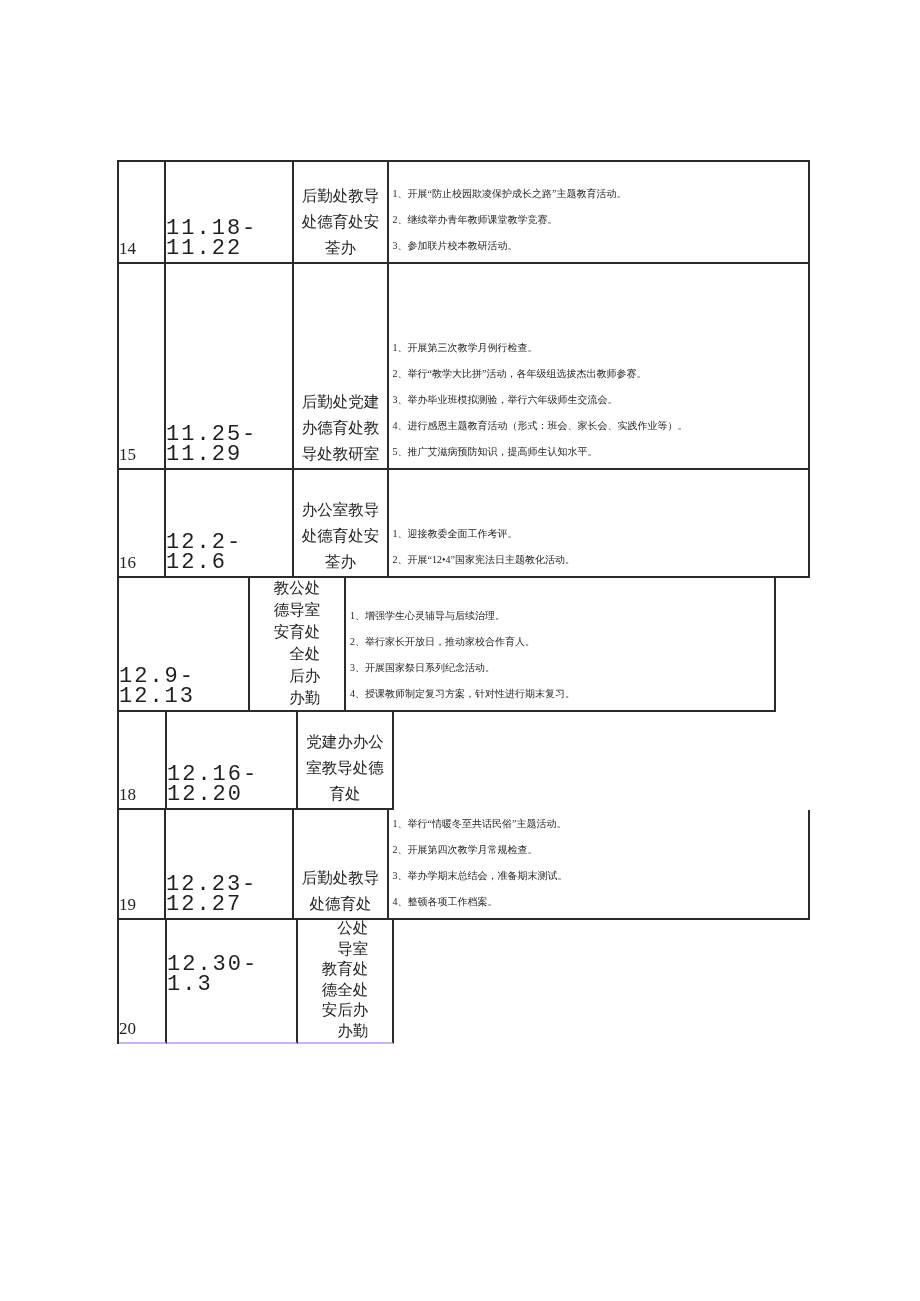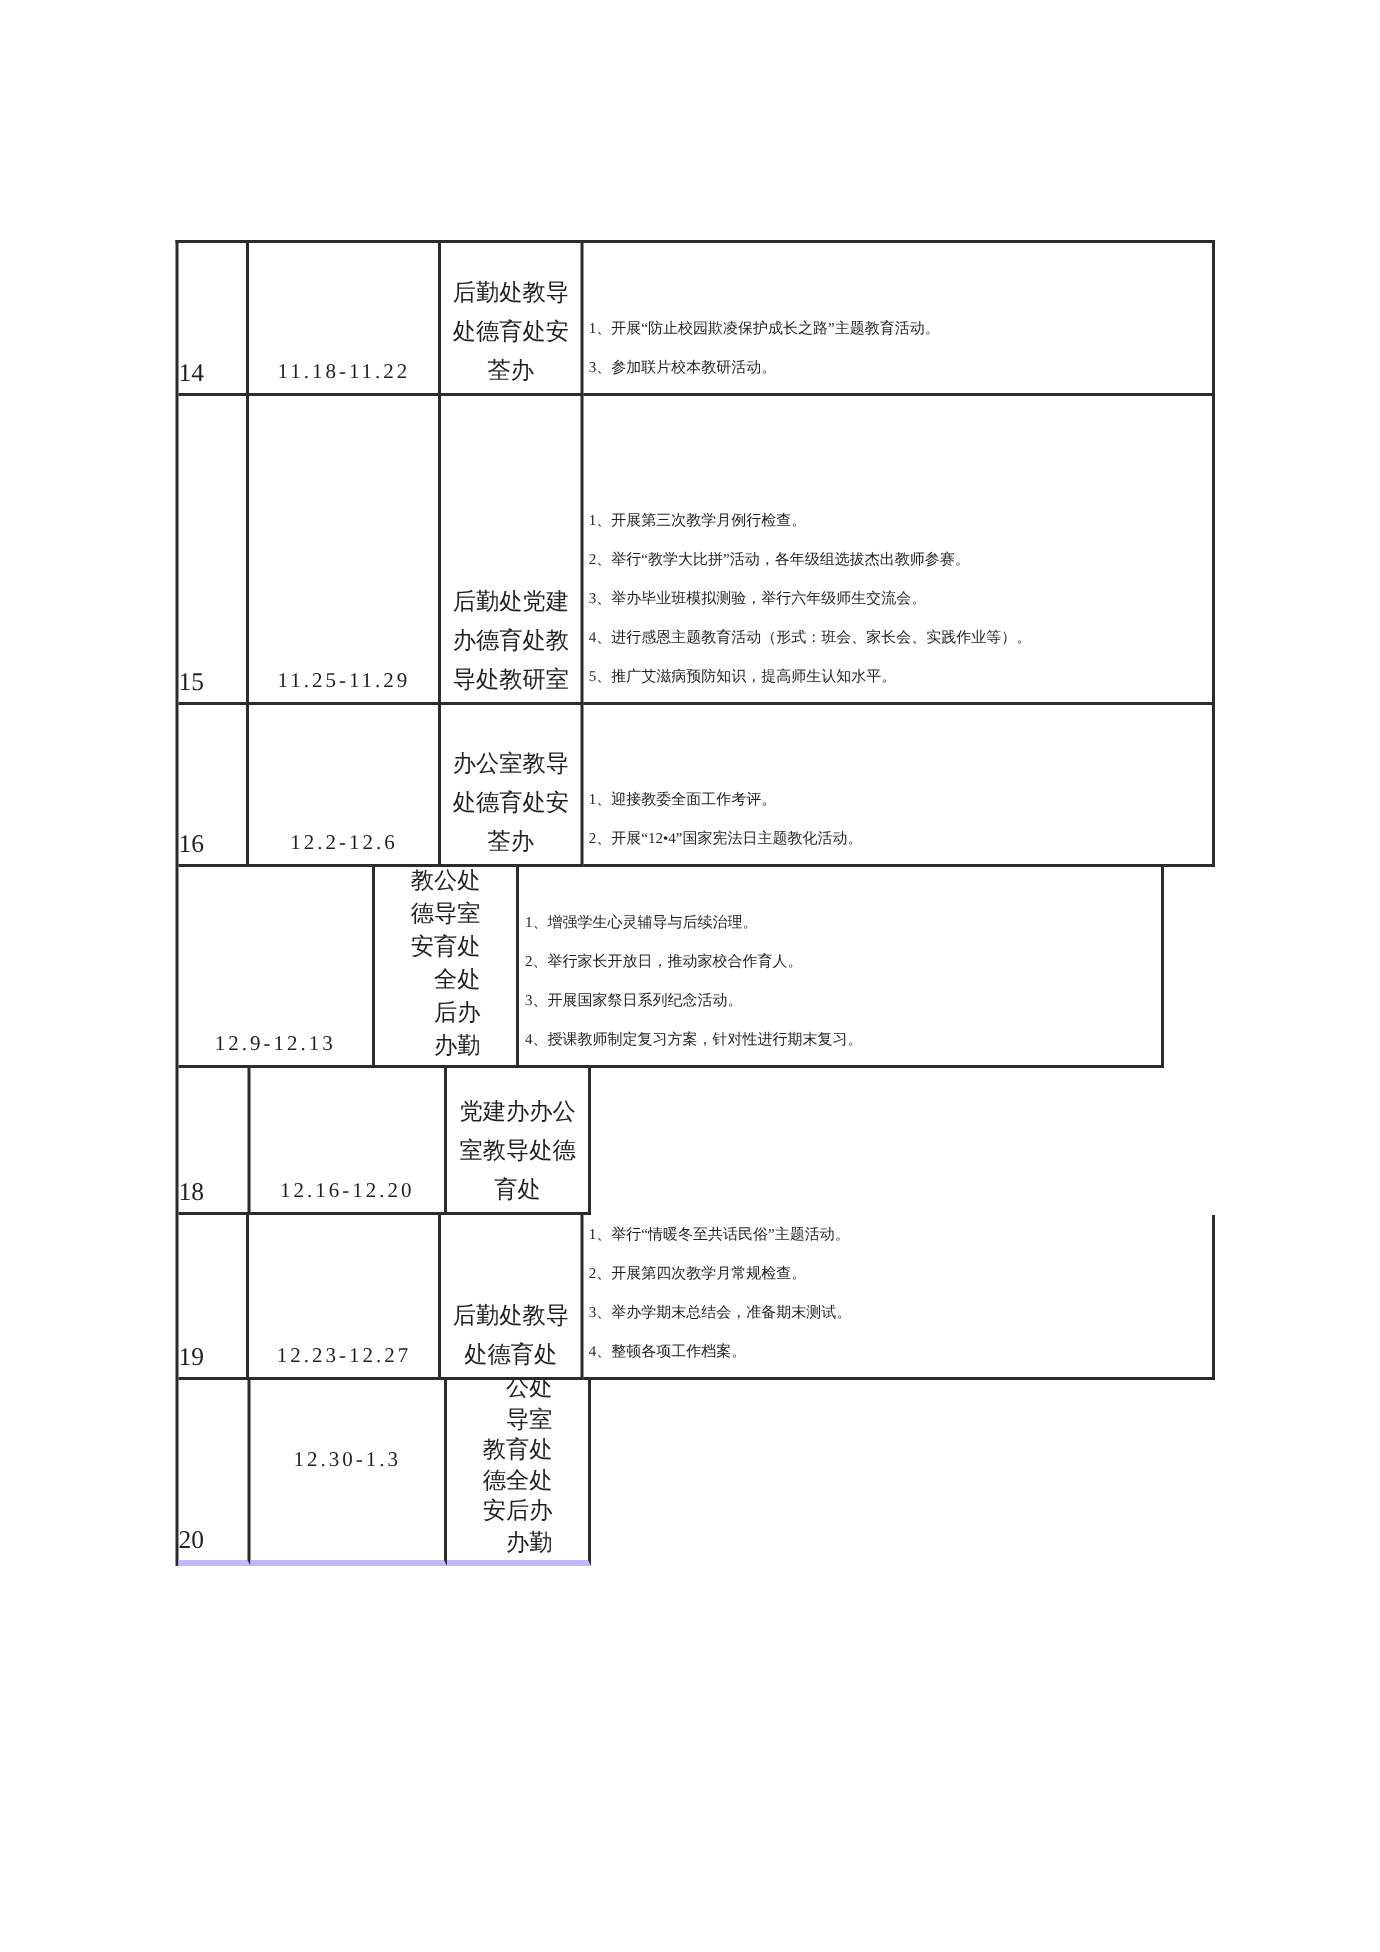--- a/index.html
+++ b/index.html
@@ -14,23 +14,23 @@
     border-top:2px solid #2b2b2b;border-left:2px solid #2b2b2b;
     box-sizing:border-box;
   }
   .row{display:flex;box-sizing:border-box;}
   .cell{
     box-sizing:border-box;
     border-right:2px solid #2b2b2b;border-bottom:2px solid #2b2b2b;
     display:flex;flex-direction:column;justify-content:flex-end;
     overflow:hidden;
   }
-  .row:last-child .cell{border-bottom:4px solid #c4b5fd;}
+  .row:last-child .cell{border-bottom:2px solid #c4b5fd;}
   .c-num{width:48px;padding-bottom:3px;font-size:17px;line-height:20px;font-family:Liberation Serif, serif;}
-  .c-date{width:131px;align-items:center;padding-bottom:3px;font-size:14px;letter-spacing:2px;line-height:20px;}
+  .c-date{width:131px;align-items:center;padding-bottom:3px;font-size:22px;letter-spacing:2px;line-height:20px;font-family:Liberation Mono, monospace;}
   .c-date.v-center{justify-content:center;padding-bottom:12px;}
   .c-dept{width:96px;align-items:center;padding-bottom:1px;}
   .dept{text-align:center;font-size:15.5px;line-height:26px;}
   .dept.vgrid{line-height:22px;}
   .dept.vgrid-tight{line-height:20.5px;}
   .c-tasks{width:430px;padding:0 0 3px 4px;}
   .tasks{font-size:10px;line-height:26px;text-align:left;}
   .task{white-space:normal;}
 </style>
 </head>
@@ -48,20 +48,21 @@
     <div class="cell c-dept">
       <div class="dept">
             <div>后勤处教导</div>
             <div>处德育处安</div>
             <div>荃办</div>
           </div>
     </div>
     <div class="cell c-tasks">
       <div class="tasks">
             <div class="task">1、开展“防止校园欺凌保护成长之路”主题教育活动。</div>
+            <div class="task">2、继续举办青年教师课堂教学竞赛。</div>
             <div class="task">3、参加联片校本教研活动。</div>
           </div>
     </div>
   </div>
 
   <div class="row" style="height: 206px;">
     <div class="cell c-num">
       <span class="num">15</span>
     </div>
     <div class="cell c-date">

